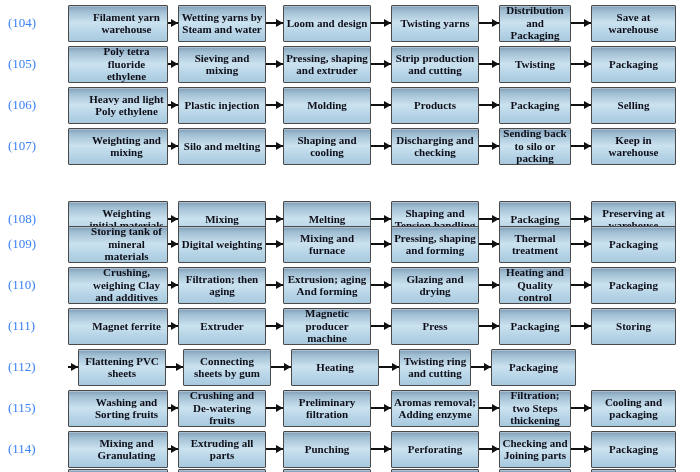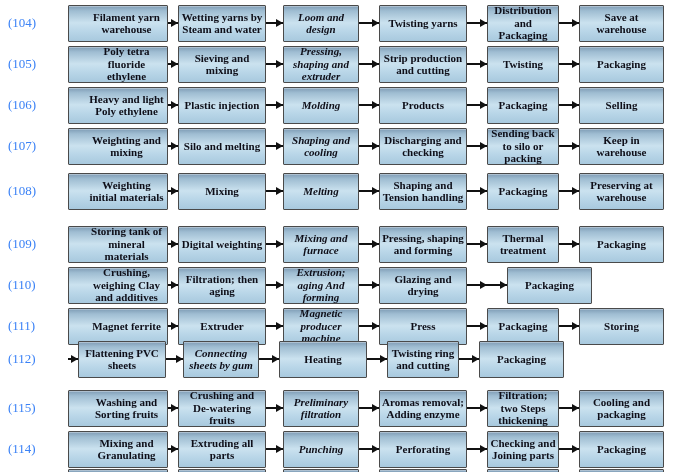--- a/index.html
+++ b/index.html
@@ -73,21 +73,21 @@
     font-weight: bold;
     font-size: 11px;
     line-height: 12.5px;
     color: #0e0e18;
     padding: 0 2px;
     overflow: hidden;
   }
 
   .node.w1 { width: 100px; padding-left: 19px; }
   .node.w2 { width: 88px; }
-  .node.w3 { width: 76px; font-style: italic; }
+  .node.w3 { width: 88px; }
   .node.w4 { width: 88px; }
   .node.w5 { width: 72px; }
   .node.w6 { width: 85px; }
 
   .arrow {
     position: relative;
     height: 38px;
     display: flex;
     align-items: center;
     justify-content: center;
@@ -236,21 +236,21 @@
           <div class="head"></div>
         </div>
         <div class="node w5">Sending back to silo or packing</div>
         <div class="arrow a5">
           <div class="shaft"></div>
           <div class="head"></div>
         </div>
         <div class="node w6">Keep in warehouse</div>
       </div>
     </div>
-    <div class="proc-row" style="top: 172px;">
+    <div class="proc-row" style="top: 200px;">
       <div class="row-label">(108)</div>
       <div class="chain">
         <div class="node w1">Weighting initial materials</div>
         <div class="arrow a1">
           <div class="shaft"></div>
           <div class="head"></div>
         </div>
         <div class="node w2">Mixing</div>
         <div class="arrow a2">
           <div class="shaft"></div>
@@ -321,20 +321,21 @@
         <div class="node w3">Extrusion; aging And forming</div>
         <div class="arrow a3">
           <div class="shaft"></div>
           <div class="head"></div>
         </div>
         <div class="node w4">Glazing and drying</div>
         <div class="arrow a4">
           <div class="shaft"></div>
           <div class="head"></div>
         </div>
+        <div class="node w5">Heating and Quality control</div>
         <div class="arrow a5">
           <div class="shaft"></div>
           <div class="head"></div>
         </div>
         <div class="node w6">Packaging</div>
       </div>
     </div>
     <div class="proc-row" style="top: 307px;">
       <div class="row-label">(111)</div>
       <div class="chain">
@@ -359,21 +360,21 @@
           <div class="head"></div>
         </div>
         <div class="node w5">Packaging</div>
         <div class="arrow a5">
           <div class="shaft"></div>
           <div class="head"></div>
         </div>
         <div class="node w6">Storing</div>
       </div>
     </div>
-    <div class="proc-row" style="top: 340px;">
+    <div class="proc-row" style="top: 348px;">
       <div class="row-label">(112)</div>
       <div class="chain">
         <div class="arrow a1">
           <div class="shaft"></div>
           <div class="head"></div>
         </div>
         <div class="node w2">Flattening PVC sheets</div>
         <div class="arrow a2">
           <div class="shaft"></div>
           <div class="head"></div>

